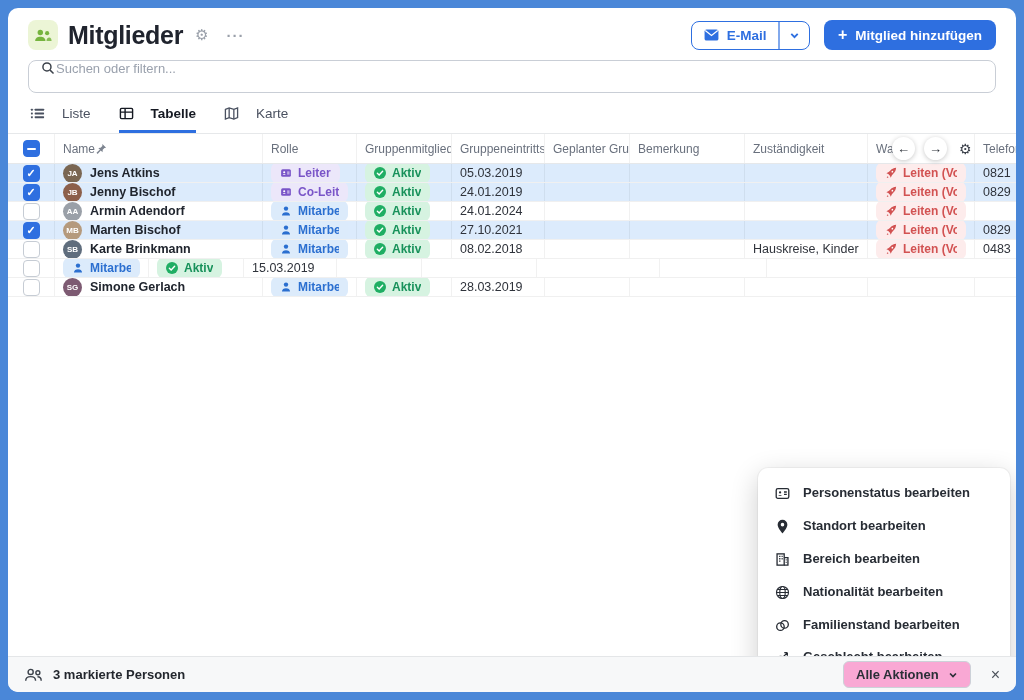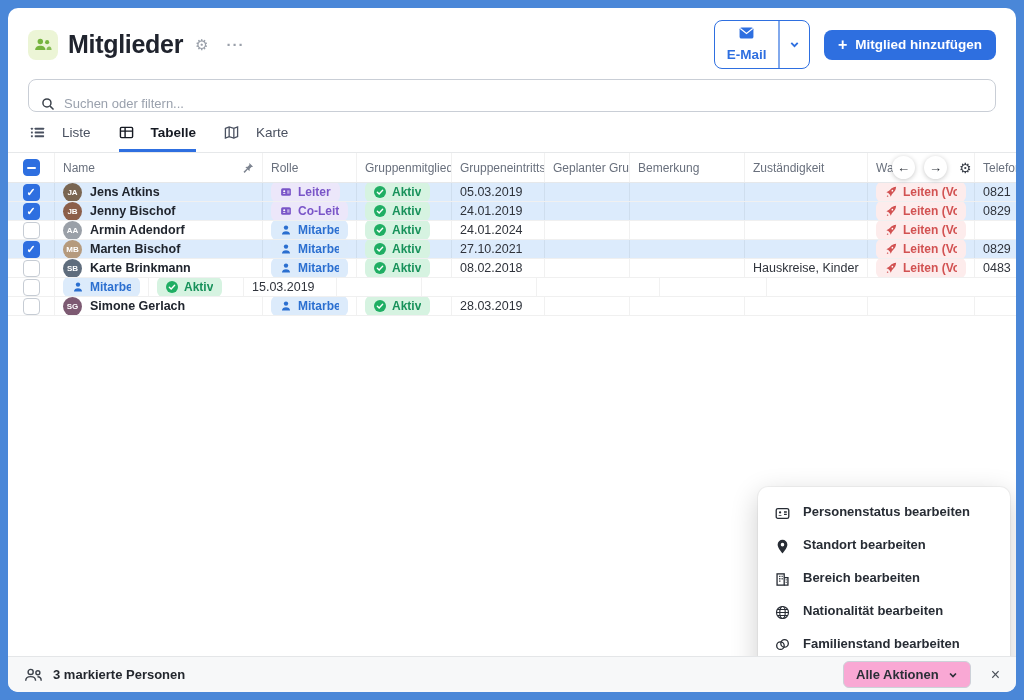--- a/index.html
+++ b/index.html
@@ -17,28 +17,28 @@
 
   
   .topbar { display:flex; align-items:center; gap:10px; padding:12px 20px 6px 20px; }
   .logo { width:30px; height:30px; border-radius:8px; background:#ecf5d6; display:flex; align-items:center; justify-content:center; color:#76b43f; flex:none; }
   .logo svg { width:18px; height:15px; }
   .page-title { font-size:25px; font-weight:700; color:#20242e; letter-spacing:-0.3px; }
   .title-gear { color:#9aa0aa; font-size:15px; margin-left:2px; cursor:pointer; }
   .title-more { color:#9aa0aa; font-size:15px; font-weight:700; letter-spacing:1px; margin-left:8px; cursor:pointer; }
   .topbar .spacer { flex:1; }
   .btn-email { display:flex; align-items:stretch; border:1.5px solid var(--accent,#2e6fe0); border-radius:8px; color:var(--accent,#2e6fe0); font-weight:700; font-size:13.5px; overflow:hidden; background:#fff; cursor:pointer; }
-  .btn-email .main { display:flex; align-items:center; gap:8px; padding:6px 12px;flex-direction:column; }
+  .btn-email .main { display:flex; align-items:center; gap:8px; padding:6px 12px; }
   .btn-email .sep { width:1.5px; background:var(--accent,#2e6fe0); opacity:.6; }
   .btn-email .caret { display:flex; align-items:center; padding:0 9px; }
   .btn-add { display:flex; align-items:center; gap:8px; background:var(--accent,#2e6fe0); color:#fff; font-weight:700; font-size:13.5px; border-radius:8px; padding:7px 14px; margin-left:4px; cursor:pointer; }
   .btn-add .plus { font-size:16px; font-weight:700; line-height:1; }
 
   
-  .search { margin:4px 20px 0; border:1px solid #c9ced6; border-radius:8px; height:33px; display:flex; align-items:flex-end; gap:9px; padding:0 12px; }
+  .search { margin:4px 20px 0; border:1px solid #c9ced6; border-radius:8px; height:33px; display:flex; align-items:flex-start; gap:1px; padding:0 12px; }
   .search svg { width:14px; height:14px; color:#3d434c; flex:none; }
   .search input { border:none; outline:none; flex:1; font-size:13px; color:#333; font-family:inherit; }
   .search input::placeholder { color:#9aa1ad; }
 
   
   .tabs { display:flex; gap:28px; padding:13px 22px 0; }
   .tab { display:flex; align-items:center; gap:17px; font-size:13.5px; color:#4a5160; padding-bottom:9px; border-bottom:3px solid transparent; cursor:pointer; }
   .tab svg { width:15px; height:15px; }
   .tab.active { color:#151922; font-weight:700; border-bottom-color:var(--accent,#2e6fe0); }
 
@@ -51,21 +51,21 @@
   .col-cb { width:47px; justify-content:center; }
   .col-name { width:208px; }
   .col-role { width:94px; }
   .col-status { width:95px; }
   .col-join { width:93px; }
   .col-planned { width:85px; }
   .col-note { width:115px; }
   .col-resp { width:123px; }
   .col-growth { width:107px; }
   .col-phone { width:150px; border-right:none; }
-  .th.col-name { justify-content:space-between; }
+  .th.col-name { justify-content:flex-start; }
   .pin-icon { width:12px; height:12px; color:#7d8490; flex:none; }
 
   .cb { width:17px; height:17px; border-radius:4px; border:1.5px solid #c6ccd4; background:#fff; display:flex; align-items:center; justify-content:center; cursor:pointer; flex:none; }
   .cb.checked { background:var(--accent,#2e6fe0); border-color:var(--accent,#2e6fe0); }
   .cb.checked::after { content:"✓"; color:#fff; font-size:11px; font-weight:700; line-height:1; }
   .cb.indet { background:var(--accent,#2e6fe0); border-color:var(--accent,#2e6fe0); }
   .cb.indet::after { content:""; width:9px; height:2px; background:#fff; border-radius:1px; }
 
   .avatar { width:19px; height:19px; border-radius:50%; display:flex; align-items:center; justify-content:center; font-size:8px; font-weight:700; color:#fff; margin-right:8px; flex:none; }
   .name-text { font-weight:700; color:#20252e; }
@@ -77,21 +77,21 @@
   .badge.blue   { background:var(--blue-bg,#dcebfb);  color:var(--blue-text,#2b6fd0); }
   .badge.green  { background:var(--green-bg,#d6f3e1); color:var(--green-text,#17915a); }
   .badge.red    { background:var(--red-bg,#fdecec);   color:var(--red-text,#d25252); }
 
   .col-tools { position:absolute; top:3px; left:884px; display:flex; align-items:center; gap:9px; z-index:3; }
   .nav-btn { width:23px; height:23px; border-radius:50%; background:#fff; box-shadow:0 1px 5px rgba(0,0,0,.22); display:flex; align-items:center; justify-content:center; color:#2a2f37; font-size:13px; cursor:pointer; }
   .head-gear { color:#3b404a; font-size:14px; cursor:pointer; margin-left:3px; }
 
   
   .menu { position:absolute; left:750px; top:334px; width:252px; background:#fff; border-radius:10px; box-shadow:0 8px 28px rgba(0,0,0,.2), 0 0 0 1px rgba(0,0,0,.04); padding:9px 0; z-index:10; }
-  .menu-item { display:flex; align-items:flex-end; gap:13px; padding:8px 17px; cursor:pointer; }
+  .menu-item { display:flex; align-items:center; gap:13px; padding:8px 17px; cursor:pointer; }
   .menu-item svg { width:15px; height:15px; flex:none; color:#272c34; margin-top:1px; }
   .menu-item .ml { font-size:13px; font-weight:700; color:#272c34; line-height:1.3; white-space:normal; }
 
   
   .footer { height:36px; background:#f7f8f9; border-top:1px solid #e4e6e8; display:flex; align-items:center; padding:0 16px; gap:10px; flex:none; }
   .footer .ppl { width:19px; height:16px; color:#3d434c; flex:none; }
   .sel-text { font-size:13px; font-weight:700; color:#23272e; }
   .footer .spacer { flex:1; }
   .btn-actions { display:flex; align-items:center; gap:9px; background:#f9a8d4; border:1px solid #ccd1d8; border-radius:6px; padding:5px 12px; font-size:13px; font-weight:700; color:#2a2f37; cursor:pointer; }
   .btn-actions svg { width:10px; height:10px; }

